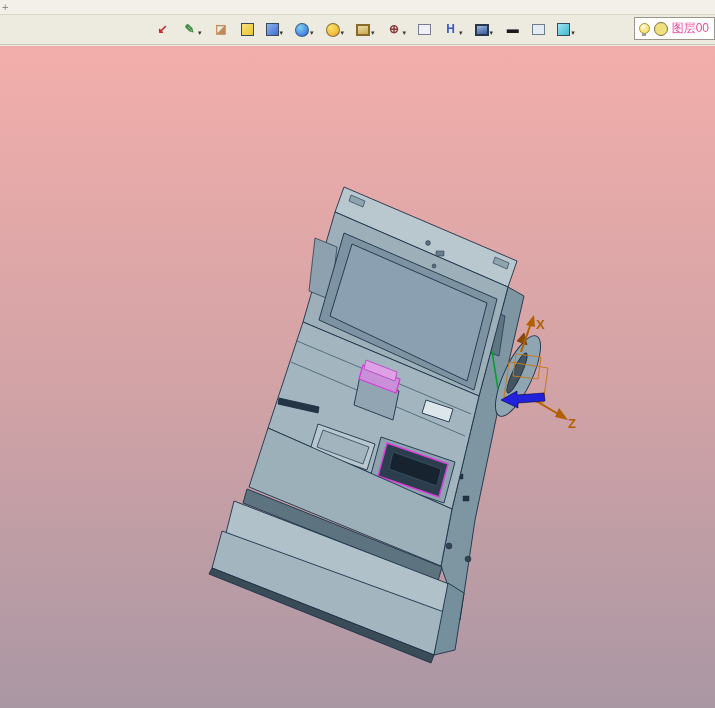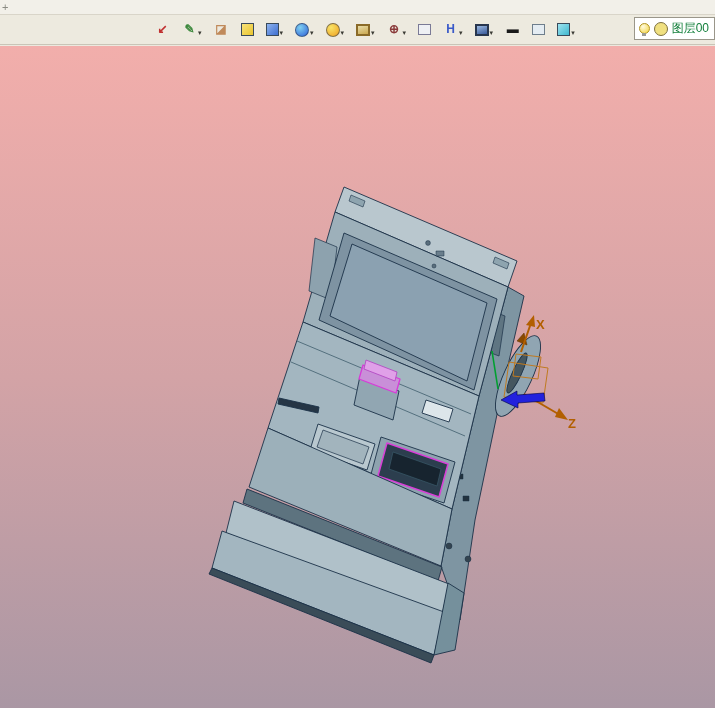--- a/index.html
+++ b/index.html
@@ -41,21 +41,21 @@
     width:9px;height:9px;border-radius:50%;
     background:radial-gradient(circle at 35% 30%,#fffbe0,#f2d23a);
     border:1px solid #b29420;position:relative;flex:0 0 auto;
   }
   .bulb::after{
     content:"";position:absolute;left:2px;bottom:-3px;width:4px;height:3px;background:#9a9a96;
   }
   .layer-swatch{
     width:12px;height:12px;border-radius:50%;border:1px solid #7d7040;flex:0 0 auto;
   }
-  .layer-label{font-size:12px;color:#15803d;white-space:nowrap;}
+  .layer-label{font-size:12px;color:#ec4899;white-space:nowrap;}
   
   .viewport{
     position:absolute;left:0;right:0;top:46px;bottom:0;
     background:linear-gradient(var(--vp-top,#f2aeab), var(--vp-mid,#d3a3a6) 50%, var(--vp-bot,#aa97a4));
   }
   .scene{position:absolute;left:0;top:0;width:715px;height:662px;display:block;}
   .axis-label{font-weight:bold;font-size:13px;}
 </style>
 </head>
 <body>

